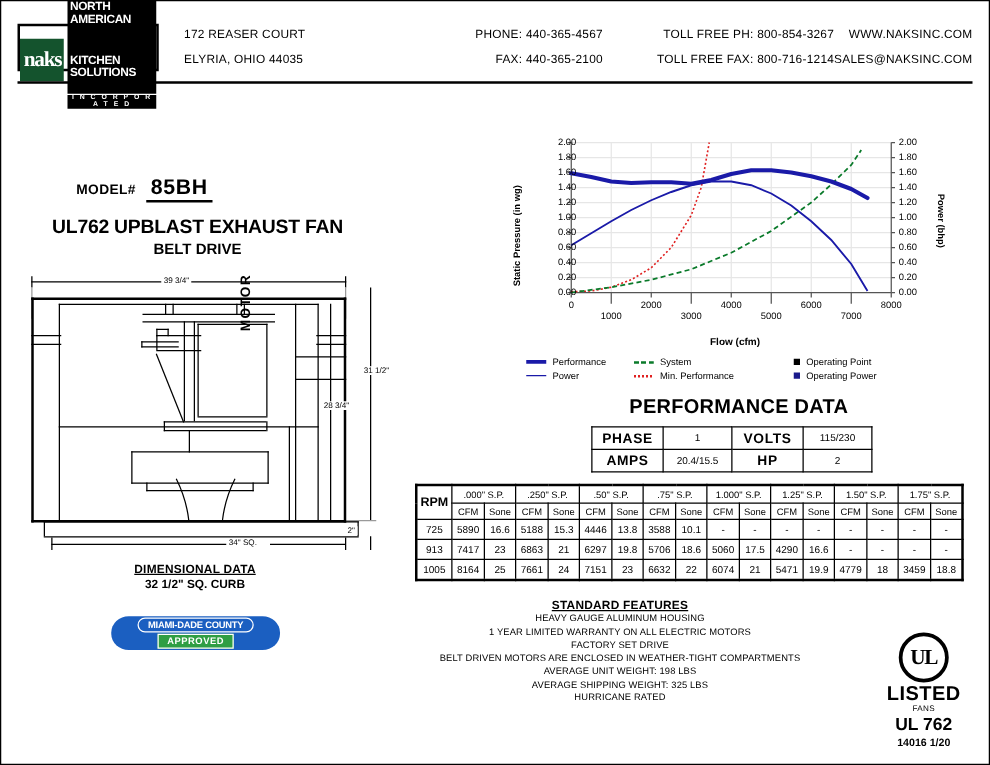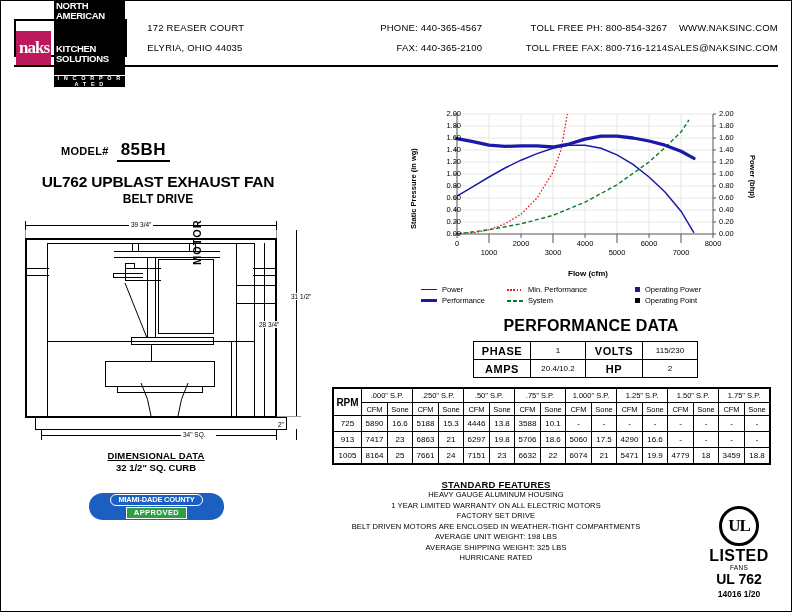--- a/index.html
+++ b/index.html
@@ -3,21 +3,21 @@
 <meta charset="utf-8">
 <style>
   html,body{margin:0;padding:0;background:#ffffff;}
   body{width:792px;height:612px;font-family:"Liberation Sans",sans-serif;color:#000;overflow:hidden;}
   .page{position:relative;width:792px;height:612px;box-sizing:border-box;border:1px solid #000;}
 
   
   .header{position:absolute;left:13px;top:13px;width:764px;height:48px;}
   .hdr-row{display:flex;align-items:center;height:24px;}
   .logo-box{width:120px;height:38px;border:2px solid #000;background:#fff;display:flex;align-items:center;box-sizing:border-box;margin-right:20px;}
-  .logo-naks{background:#be185d;color:#fff;font-size:17px;font-weight:bold;font-family:"Liberation Serif",serif;padding:0 2px 0 3px;letter-spacing:-1px;height:34px;line-height:34px;margin-top:19px;}
+  .logo-naks{background:#14532d;color:#fff;font-size:17px;font-weight:bold;font-family:"Liberation Serif",serif;padding:0 2px 0 3px;letter-spacing:-1px;height:34px;line-height:34px;margin-top:19px;}
   .logo-txt{padding-left:3px;line-height:1.0;}
   .logo-l1,.logo-l2{font-size:9.5px;font-weight:bold;letter-spacing:-0.3px;background:#000;color:#fff;display:block;padding:12px 2px;}
   .logo-l3{font-size:5.5px;font-weight:bold;letter-spacing:1.6px;background:#000;color:#fff;display:block;text-align:center;margin-top:1px;padding:0 2px;}
   .hdr-cols{display:flex;flex:1;height:48px;}
   .hcol{display:flex;flex-direction:column;justify-content:center;font-size:9.5px;letter-spacing:.2px;}
   .hcol div{height:20px;line-height:20px;white-space:nowrap;}
   .hc1{width:175px;text-align:left;}
   .hc2{width:160px;text-align:right;}
   .hc3{width:185px;text-align:right;}
   .hc4{flex:1;text-align:right;}
@@ -348,60 +348,60 @@
     <div class="xtick" style="left:285px;top:130px;">8000</div>
     <div class="xtick" style="left:61px;top:139px;">1000</div>
     <div class="xtick" style="left:125px;top:139px;">3000</div>
     <div class="xtick" style="left:189px;top:139px;">5000</div>
     <div class="xtick" style="left:253px;top:139px;">7000</div>
   </div>
 
   <div class="legend">
     <div class="lg-row">
       <div class="lg-item lg-i1">
+        <span class="swatch" style="background:#1a1aa8;height:2.5px;"></span>
+        <span>Performance</span>
+      </div>
+      <div class="lg-item lg-i2">
+        <span class="swatch" style="background:repeating-linear-gradient(90deg,#0a7a2a 0 4px,transparent 4px 6px);height:2px;"></span>
+        <span>System</span>
+      </div>
+      <div class="lg-item lg-i3">
+        <span class="sw-dot"></span>
+        <span>Operating Point</span>
+      </div>
+    </div>
+    <div class="lg-row">
+      <div class="lg-item lg-i1">
         <span class="swatch" style="background:#1a1aa8;height:1.5px;"></span>
         <span>Power</span>
       </div>
       <div class="lg-item lg-i2">
         <span class="swatch" style="background:repeating-linear-gradient(90deg,#e02020 0 1.6px,transparent 1.6px 3.2px);height:2px;"></span>
         <span>Min. Performance</span>
       </div>
       <div class="lg-item lg-i3">
         <span class="sw-sq"></span>
         <span>Operating Power</span>
-      </div>
-    </div>
-    <div class="lg-row">
-      <div class="lg-item lg-i1">
-        <span class="swatch" style="background:#1a1aa8;height:2.5px;"></span>
-        <span>Performance</span>
-      </div>
-      <div class="lg-item lg-i2">
-        <span class="swatch" style="background:repeating-linear-gradient(90deg,#0a7a2a 0 4px,transparent 4px 6px);height:2px;"></span>
-        <span>System</span>
-      </div>
-      <div class="lg-item lg-i3">
-        <span class="sw-dot"></span>
-        <span>Operating Point</span>
       </div>
     </div>
   </div>
 
   <div class="perf-title">PERFORMANCE DATA</div>
   <table class="ptable">
     <tbody>
         <tr>
       <td class="lbl">PHASE</td>
       <td class="val">1</td>
       <td class="lbl">VOLTS</td>
       <td class="val">115/230</td>
     </tr>
     <tr>
       <td class="lbl">AMPS</td>
-      <td class="val">20.4/10.2</td>
+      <td class="val">20.4/15.5</td>
       <td class="lbl">HP</td>
       <td class="val">2</td>
     </tr>
   </tbody>
     </table>
 
   <table class="rtable">
     <tbody>
         <tr>
       <td class="rpm-head" rowspan="2">RPM</td>

